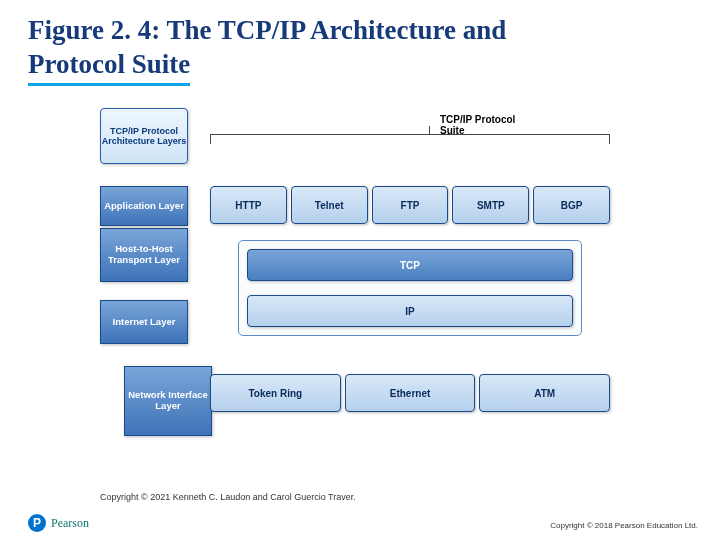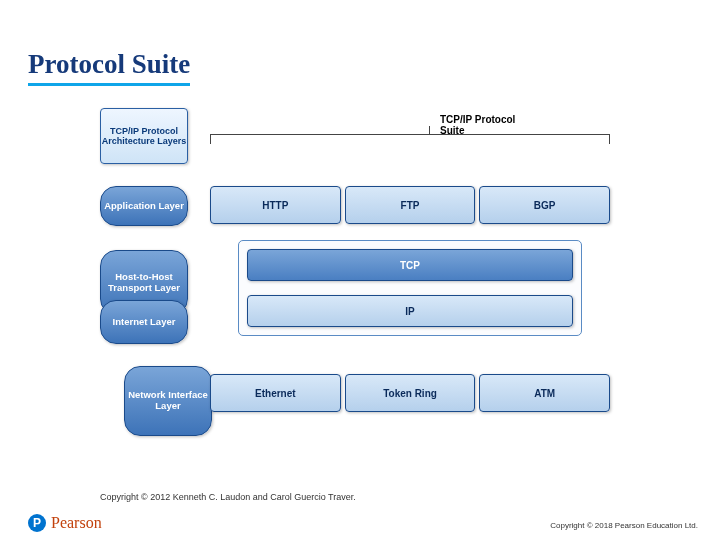--- a/index.html
+++ b/index.html
@@ -1,87 +1,89 @@
 <!DOCTYPE html>
 <html><head>
 <meta charset="utf-8">
 <style>
   *{margin:0;padding:0;box-sizing:border-box;}
   body{width:720px;height:540px;background:#fff;font-family:Arial,sans-serif;position:relative;overflow:hidden;}
   .title{position:absolute;top:14px;left:28px;right:28px;font-family:"Times New Roman",serif;font-weight:bold;font-size:27px;color:#163a7a;line-height:1.2;}
   .title .ul{border-bottom:3px solid #0ea5e9;padding-bottom:2px;display:inline-block;margin-top:2px;}
   .diagram{position:absolute;top:108px;left:100px;width:510px;height:360px;}
   .layers-col{position:absolute;left:0;top:0;width:92px;}
-  .layer-box{width:88px;border:1px solid #1a4a8a;border-radius:16px;background:linear-gradient(#7aa5d8,#3d73b8);color:#fff;font-size:9.5px;font-weight:bold;text-align:center;display:flex;align-items:center;justify-content:center;padding:5px 3px;line-height:1.15;box-shadow:1px 1px 3px rgba(0,0,0,.25);}
+  .layer-box{width:88px;border:1px solid #1a4a8a;border-radius:0;background:linear-gradient(#7aa5d8,#3d73b8);color:#fff;font-size:9.5px;font-weight:bold;text-align:center;display:flex;align-items:center;justify-content:center;padding:5px 3px;line-height:1.15;box-shadow:1px 1px 3px rgba(0,0,0,.25);}
   .layer-head{height:56px;background:linear-gradient(#eef6ff,#cfe4f7);color:#0a3a7a;border:1px solid #2a5fa3;border-radius:4px;width:88px;font-size:9px;font-weight:bold;text-align:center;display:flex;align-items:center;justify-content:center;line-height:1.15;box-shadow:1px 1px 3px rgba(0,0,0,.25);}
   .suite-area{position:absolute;left:110px;top:0;width:400px;}
   .suite-label{position:absolute;top:6px;left:230px;font-size:10px;font-weight:bold;}
   .bracket{position:absolute;left:0;top:12px;width:400px;height:18px;}
   .bracket .h{position:absolute;top:14px;left:0;right:0;height:1px;background:#444;}
   .bracket .vleft{position:absolute;left:0;top:14px;width:1px;height:10px;background:#444;}
   .bracket .vright{position:absolute;right:0;top:14px;width:1px;height:10px;background:#444;}
   .bracket .vmid{position:absolute;left:219px;top:6px;width:1px;height:8px;background:#444;}
   .row{position:absolute;left:0;width:400px;display:flex;gap:4px;}
   .proto{flex:1;border:1px solid #1a4a8a;border-radius:4px;background:linear-gradient(#d8e8f8,#b5d0ec);color:#0a2a5a;font-size:10px;font-weight:bold;height:38px;display:flex;align-items:center;justify-content:center;box-shadow:1px 1px 3px rgba(0,0,0,.25);}
   .proto.wide{height:32px;}
   .wrap2{border:1px solid #5a8bc4;border-radius:5px;padding:8px;background:rgba(200,220,240,.08);}
   .img-copy{position:absolute;bottom:38px;left:100px;font-size:9px;color:#333;}
   .logo{position:absolute;bottom:8px;left:28px;display:flex;align-items:center;gap:5px;}
   .logo-badge{width:18px;height:18px;border-radius:50%;background:#0073cf;color:#fff;font-weight:bold;font-size:12px;display:flex;align-items:center;justify-content:center;}
-  .logo-txt{font-size:16px;color:#c2410c;font-family:Georgia,serif;}
+  .logo-txt{font-size:12px;color:#0f766e;font-family:Georgia,serif;}
   .foot-copy{position:absolute;bottom:10px;right:22px;font-size:8px;color:#333;}
 </style>
 </head>
 <body>
 
 <div class="title">
-  <br>
+  <span>Figure 2. 4: The TCP/IP Architecture and</span><br>
   <span class="ul">Protocol Suite</span>
 </div>
 
 <div class="diagram">
 
   <div class="layers-col">
     <div class="layer-head" style="position:absolute;top:0;">TCP/IP Protocol Architecture Layers</div>
     <div class="layer-box" style="position:absolute;top:78px;height:40px;">Application Layer</div>
-    <div class="layer-box" style="position:absolute;top:142px;height:65px;text-align:center;">Host-to-Host Transport Layer</div>
+    <div class="layer-box" style="position:absolute;top:120px;height:54px;text-align:center;">Host-to-Host Transport Layer</div>
     <div class="layer-box" style="position:absolute;top:192px;height:44px;">Internet Layer</div>
     <div class="layer-box" style="position:absolute;top:258px;height:70px;margin-left:24px;">Network Interface Layer</div>
   </div>
 
   <div class="suite-area">
     <div class="suite-label">
       <span style="display:inline-block;width:90px;">TCP/IP Protocol Suite</span>
     </div>
     <div class="bracket">
       <div class="vmid"></div>
         <div class="h"></div>
         <div class="vleft"></div>
         <div class="vright"></div>
     </div>
 
     <div class="row" style="top:78px;">
       <div class="proto">HTTP</div>
+      <div class="proto">Telnet</div>
       <div class="proto">FTP</div>
+      <div class="proto">SMTP</div>
       <div class="proto">BGP</div>
     </div>
 
     <div class="wrap2" style="position:absolute;top:132px;left:28px;width:344px;">
       <div class="proto wide" style="background:linear-gradient(#7aa5d8,#4a7fc2);color:#fff;margin-bottom:14px;">TCP</div>
       <div class="proto wide">IP</div>
     </div>
 
     <div class="row" style="top:266px;">
+      <div class="proto">Token Ring</div>
       <div class="proto">Ethernet</div>
-      <div class="proto">Token Ring</div>
       <div class="proto">ATM</div>
     </div>
   </div>
 </div>
 
-<div class="img-copy">Copyright © 2012 Kenneth C. Laudon and Carol Guercio Traver.</div>
+<div class="img-copy">Copyright © 2021 Kenneth C. Laudon and Carol Guercio Traver.</div>
 
 <div class="logo">
   <div class="logo-badge">P</div>
   <div class="logo-txt">Pearson</div>
 </div>
 
 <div class="foot-copy">Copyright © 2018 Pearson Education Ltd.</div>
 
 </body></html>

